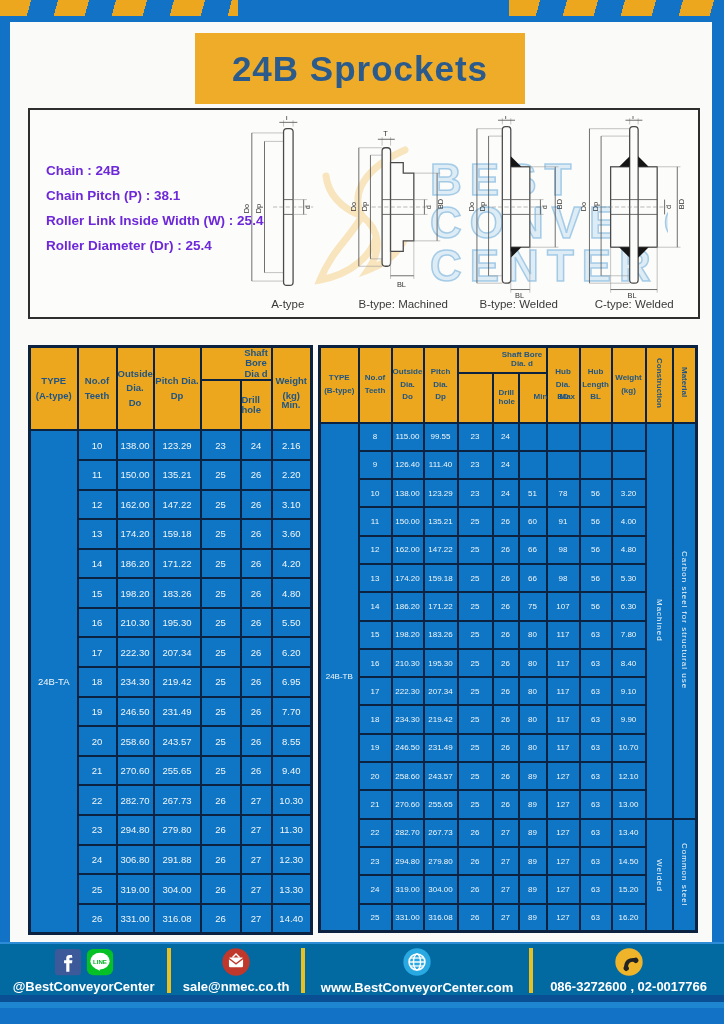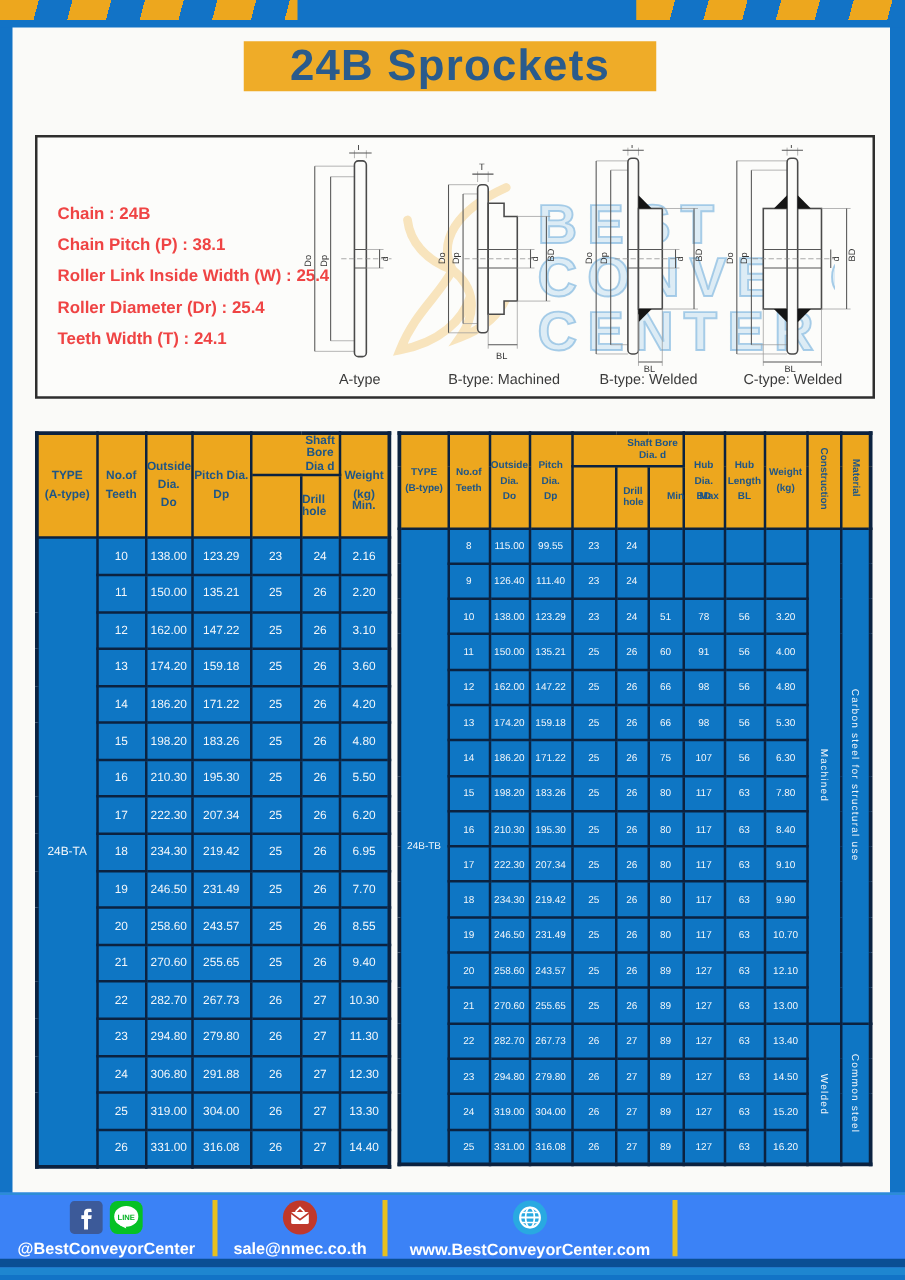--- a/index.html
+++ b/index.html
@@ -10,35 +10,35 @@
 
   
   .top-bar { position:absolute; top:0; left:0; right:0; height:22px; background:#1273C6; }
   .stripes { position:absolute; top:0; height:16px; }
   .stripes-left  { left:0;  width:238px; background:repeating-linear-gradient(105deg,#EDA71E 0 30px,#1273C6 30px 56px); }
   .stripes-right { right:0; width:215px; background:repeating-linear-gradient(105deg,#EDA71E 0 30px,#1273C6 30px 56px); }
 
   
   .page { position:absolute; left:10px; top:22px; width:702px; height:936px; background:#FAFAF8; }
 
-  .title-banner { position:absolute; left:185px; top:11px; width:330px; height:40px;
+  .title-banner { position:absolute; left:185px; top:11px; width:330px; height:71px;
     background:#EFAC28; display:flex; align-items:center; justify-content:center; }
   .title-banner span { font-size:35px; font-weight:bold; color:#2A5B8C; letter-spacing:1px; }
 
   
   .diagram-panel { position:absolute; left:18px; top:86px; width:672px; height:211px;
     background:#FCFCFA; border:2px solid #2E2E2E; }
 
   .watermark { position:absolute; left:190px; top:10px; right:30px; bottom:10px; overflow:hidden; pointer-events:none; }
   .wm-bird { position:absolute; left:90px; top:18px; opacity:.5; }
   .wm-text { position:absolute; left:210px; top:38px; font-weight:bold; font-size:44px; line-height:.98;
     letter-spacing:8px; color:rgba(163,205,235,0.35); -webkit-text-stroke:1.5px rgba(140,190,225,0.75); }
 
   .specs { position:absolute; left:16px; top:48px; width:250px; }
-  .spec-line { font-size:13.5px; font-weight:bold; color:#ef4444; line-height:25px; white-space:nowrap; }
+  .spec-line { font-size:13.5px; font-weight:bold; color:#6d28d9; line-height:25px; white-space:nowrap; }
 
   .diagrams { position:absolute; left:200px; top:6px; right:6px; bottom:4px; display:flex; }
   .fig { flex:1; display:flex; flex-direction:column; align-items:center; position:relative; }
   .fig svg { flex:1; }
   .fig figcaption { font-size:11.5px; font-weight:normal; color:#3A3A3A; padding-bottom:3px;text-align:right; }
   .part { fill:#FCFCFA; stroke:#4A4A4A; stroke-width:1.2; }
   .dim  { stroke:#555; stroke-width:.8; }
   .ext  { stroke:#999; stroke-width:.55; }
   .cl   { stroke:#888; stroke-width:.55; stroke-dasharray:4 2; }
   .weld { fill:#151515; }
@@ -58,21 +58,21 @@
   .ta tbody td { font-size:9.5px; height:29.6px; }
   .tb tbody td { font-size:8px;  height:28.3px; }
   td.type-cell { font-size:9.5px; }
   .vert-th span, td.vert-cell { writing-mode:vertical-rl; }
   .vert-th { padding:2px 0; }
   td.vert-cell { letter-spacing:1px; font-size:8.5px; }
   .ta thead tr:first-child { height:26px; } .ta thead tr:last-child { height:50px; }
   .tb thead tr:first-child { height:26px; } .tb thead tr:last-child { height:50px; }
 
   
-  .footer { position:absolute; left:0; right:0; bottom:4px; height:66px; background:#3b82f6; }
+  .footer { position:absolute; left:0; right:0; bottom:16px; height:66px; background:#0369a1; }
   .footer-top-line { position:absolute; top:0; left:0; right:0; height:2px; background:#2D8CD6; }
   .footer-row { position:absolute; top:4px; left:0; right:0; bottom:13px; display:flex; align-items:stretch; }
   .footer-item { display:flex; flex-direction:column; align-items:center; justify-content:flex-start; }
   .fi-1 { width:23.5%; } .fi-2 { width:18.2%; } .fi-3 { width:31.5%;justify-content:space-between; } .fi-4 { width:26.8%; }
   .footer-sep { width:4px; background:#E8C020; margin:2px 0; }
   .icon-row { height:32px; display:flex; gap:4px; align-items:center; }
   .footer-label { font-size:13px; font-weight:bold; color:#FFFFFF; margin-top:1px; white-space:nowrap; }
   .strip-dark  { position:absolute; bottom:6px; left:0; right:0; height:7px; background:#0A4E94; }
   .strip-light { position:absolute; bottom:0;  left:0; right:0; height:6px; background:#1E86D0; }
 </style>
@@ -107,21 +107,20 @@
           <div>CONVEYOR</div>
           <div>CENTER</div>
         </div>
       </div>
 
       <div class="specs">
         <div class="spec-line">Chain : 24B</div>
         <div class="spec-line">Chain Pitch (P) : 38.1</div>
         <div class="spec-line">Roller Link Inside Width (W) : 25.4</div>
         <div class="spec-line">Roller Diameter (Dr) : 25.4</div>
-        <div class="spec-line">Teeth Width (T) : 24.1</div>
       </div>
 
       <div class="diagrams">
 
         <figure class="fig">
           <svg viewBox="0 0 96 172">
             <line class="ext" x1="14" y1="16" x2="46" y2="16"></line>
               <line class="ext" x1="14" y1="156" x2="46" y2="156"></line>
             <line class="ext" x1="26" y1="24" x2="46" y2="24"></line>
               <line class="ext" x1="26" y1="148" x2="46" y2="148"></line>
@@ -722,17 +721,30 @@
             <circle cx="17" cy="17" r="9" fill="none" stroke="#FFFFFF" stroke-width="1.8"></circle>
             <ellipse cx="17" cy="17" rx="4" ry="9" fill="none" stroke="#FFFFFF" stroke-width="1.6"></ellipse>
             <line x1="8" y1="17" x2="26" y2="17" stroke="#FFFFFF" stroke-width="1.6"></line>
             <line x1="9.5" y1="12.5" x2="24.5" y2="12.5" stroke="#FFFFFF" stroke-width="1.4"></line>
             <line x1="9.5" y1="21.5" x2="24.5" y2="21.5" stroke="#FFFFFF" stroke-width="1.4"></line>
           </svg>
         </div>
         <div class="footer-label">www.BestConveyorCenter.com</div>
       </div>
       <div class="footer-sep"></div>
+      <div class="footer-item fi-4">
+        <div class="icon-row">
+          <svg width="30" height="30" viewBox="0 0 34 34">
+            <circle cx="17" cy="17" r="15.5" fill="#F0B42A"></circle>
+            <g transform="rotate(-40 17 17)">
+              <path d="M10,20 Q17,12 24,20" stroke="#222" stroke-width="4.5" fill="none" stroke-linecap="round"></path>
+              <circle cx="10" cy="20.5" r="3" fill="#222"></circle>
+              <circle cx="24" cy="20.5" r="3" fill="#222"></circle>
+            </g>
+          </svg>
+        </div>
+        <div class="footer-label">086-3272600 , 02-0017766</div>
+      </div>
     </div>
     <div class="strip-dark"></div>
     <div class="strip-light"></div>
   </div>
 </div>
 
 </body></html>

